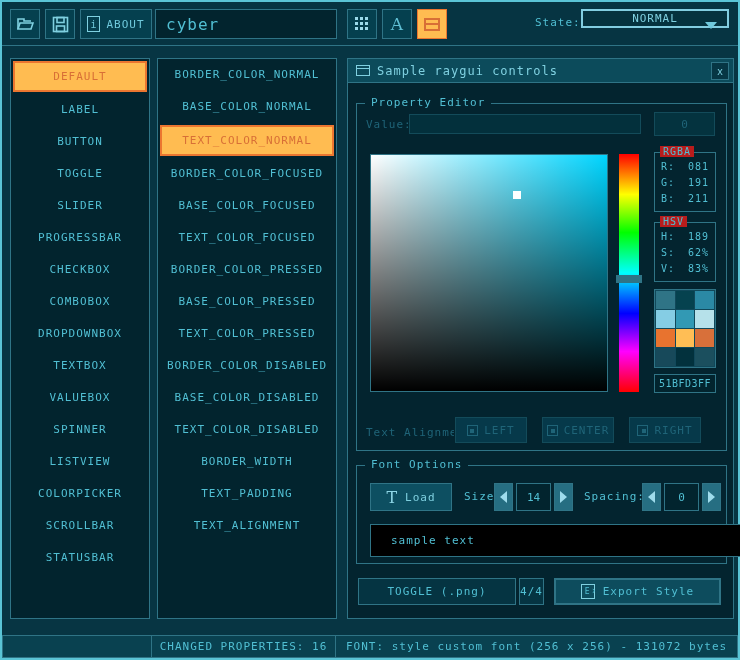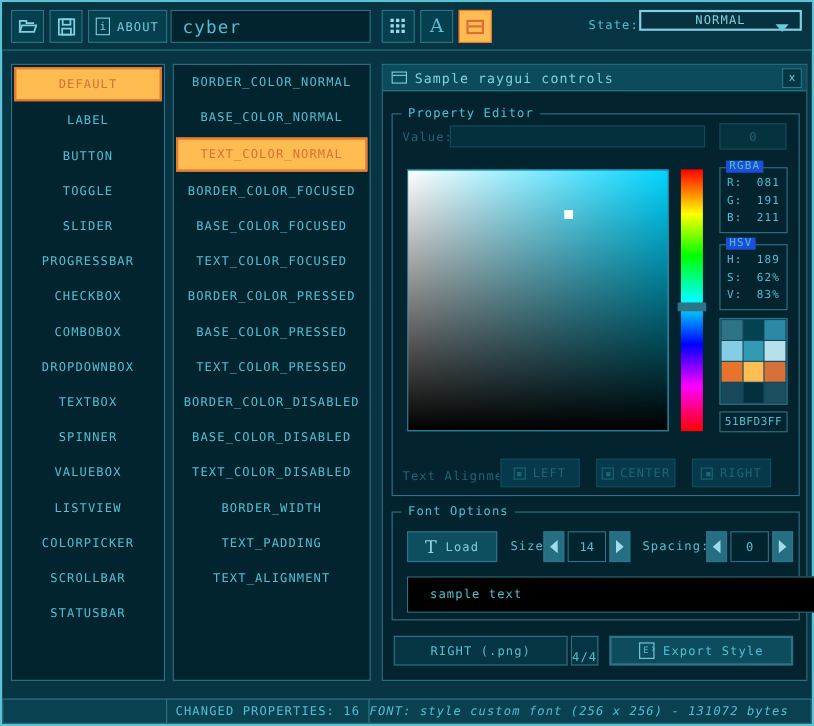--- a/index.html
+++ b/index.html
@@ -84,21 +84,21 @@
 
   .picker { position: absolute; left: 13px; top: 50px; width: 238px; height: 238px;
     border: 1px solid #2f7486; }
   .picker-cursor { position: absolute; width: 8px; height: 8px; background: #ffffff; }
   .huebar { position: absolute; left: 262px; top: 50px; width: 20px; height: 238px;
     background: linear-gradient(to bottom,#ff0000 0%,#ffff00 17%,#00ff00 33%,#00ffff 50%,
       #0000ff 67%,#ff00ff 83%,#ff0000 100%); }
   .hue-handle { position: absolute; left: -3px; width: 26px; height: 8px; background: #2f7486; }
 
   .mini-box { position: absolute; left: 297px; width: 62px; border: 1px solid #2f7486; }
-  .mini-box .gb-label { position: absolute; top: -7px; left: 5px; background: #1d4ed8;
+  .mini-box .gb-label { position: absolute; top: -7px; left: 5px; background: #b91c1c;
     padding: 0 3px; font-size: 10px; letter-spacing: 1px; }
   .mini-row { display: flex; justify-content: space-between; padding: 0 6px;
     font-size: 10px; line-height: 16px; letter-spacing: 1px; }
   .rgba-box { top: 48px; height: 60px; padding-top: 6px; }
   .hsv-box { top: 118px; height: 60px; padding-top: 6px; }
 
   .swatches { position: absolute; left: 297px; top: 185px; width: 62px; height: 79px;
     border: 1px solid #2f7486; background: #11485a; display: grid;
     grid-template-columns: repeat(3,1fr); grid-template-rows: repeat(4,1fr); gap: 1px; padding: 1px; }
   .hex-box { position: absolute; left: 297px; top: 270px; width: 62px; height: 19px;
@@ -130,33 +130,33 @@
     background: #02242e; font-size: 11px; display: flex; align-items: center; justify-content: center; }
   .sample-box { position: absolute; left: 13px; top: 58px; width: 386px; height: 33px;
     border: 1px solid #2f7486; background: #000000; font-size: 11px; letter-spacing: 1px;
     display: flex; align-items: center; padding-left: 20px; }
 
   
   .win-btn { position: absolute; top: 519px; height: 27px; border: 1px solid #2f7486;
     background: #053442; color: #51bfd3; font-size: 11px; letter-spacing: 1px;
     display: flex; align-items: center; justify-content: center; gap: 8px; }
   .table-btn { left: 10px; width: 158px; }
-  .count-box { left: 171px; width: 25px; align-items: flex-end; }
+  .count-box { left: 171px; width: 25px; }
   .export-btn { left: 206px; width: 167px; background: #0d4c5d; border-width: 2px; }
   .export-ic { width: 14px; height: 15px; border: 1.5px solid #7fd0e0; font-size: 8px;
     display: flex; align-items: center; justify-content: center; position: relative; flex: none; }
   .export-ic::after { content: "›"; position: absolute; right: -4px; top: 0px; font-size: 10px; }
 
   
   .statusbar { position: absolute; left: 0; top: 633px; width: 736px; height: 23px; display: flex; }
   .status-cell { border: 1px solid #2f7486; background: #094150; height: 23px;
     font-size: 11px; letter-spacing: 1px; display: flex; align-items: center; color: #51bfd3; }
   .status-cell.c1 { width: 150px; }
   .status-cell.c2 { width: 185px; justify-content: center; margin-left: -1px; }
-  .status-cell.c3 { flex: 1; margin-left: -1px; font-style: italic; }
+  .status-cell.c3 { flex: 1; padding-left: 10px; margin-left: -1px; }
 </style>
 </head>
 <body>
 
 <div class="app">
 
   <div class="toolbar">
     <div class="tb-btn" style="left:8px">
       <svg width="18" height="16" viewBox="0 0 18 16">
         <path class="ln" d="M2 13 L2 3 L8 3 L8 5 L15 5"></path>
@@ -207,22 +207,22 @@
       <div class="list-item selected">DEFAULT</div>
       <div class="list-item">LABEL</div>
       <div class="list-item">BUTTON</div>
       <div class="list-item">TOGGLE</div>
       <div class="list-item">SLIDER</div>
       <div class="list-item">PROGRESSBAR</div>
       <div class="list-item">CHECKBOX</div>
       <div class="list-item">COMBOBOX</div>
       <div class="list-item">DROPDOWNBOX</div>
       <div class="list-item">TEXTBOX</div>
+      <div class="list-item">VALUEBOX</div>
       <div class="list-item">SPINNER</div>
-      <div class="list-item">VALUEBOX</div>
       <div class="list-item">LISTVIEW</div>
       <div class="list-item">COLORPICKER</div>
       <div class="list-item">SCROLLBAR</div>
       <div class="list-item">STATUSBAR</div>
     </div>
 
   <div class="panel props" id="props-list">
       <div class="list-item">BORDER_COLOR_NORMAL</div>
       <div class="list-item">BASE_COLOR_NORMAL</div>
       <div class="list-item selected">TEXT_COLOR_NORMAL</div>
@@ -360,21 +360,21 @@
         </div>
       <div class="spin-arrow" style="left:345px">
           <span class="tri-r"></span>
         </div>
       <div class="sample-box">
         <span>sample text</span>
       </div>
     </div>
 
     <div class="win-btn table-btn">
-      <span>RIGHT (.png)</span>
+      <span>TOGGLE (.png)</span>
     </div>
     <div class="win-btn count-box">
       <span>4/4</span>
     </div>
     <div class="win-btn export-btn">
       <span class="export-ic">E</span>
       <span>Export Style</span>
     </div>
   </div>
 

